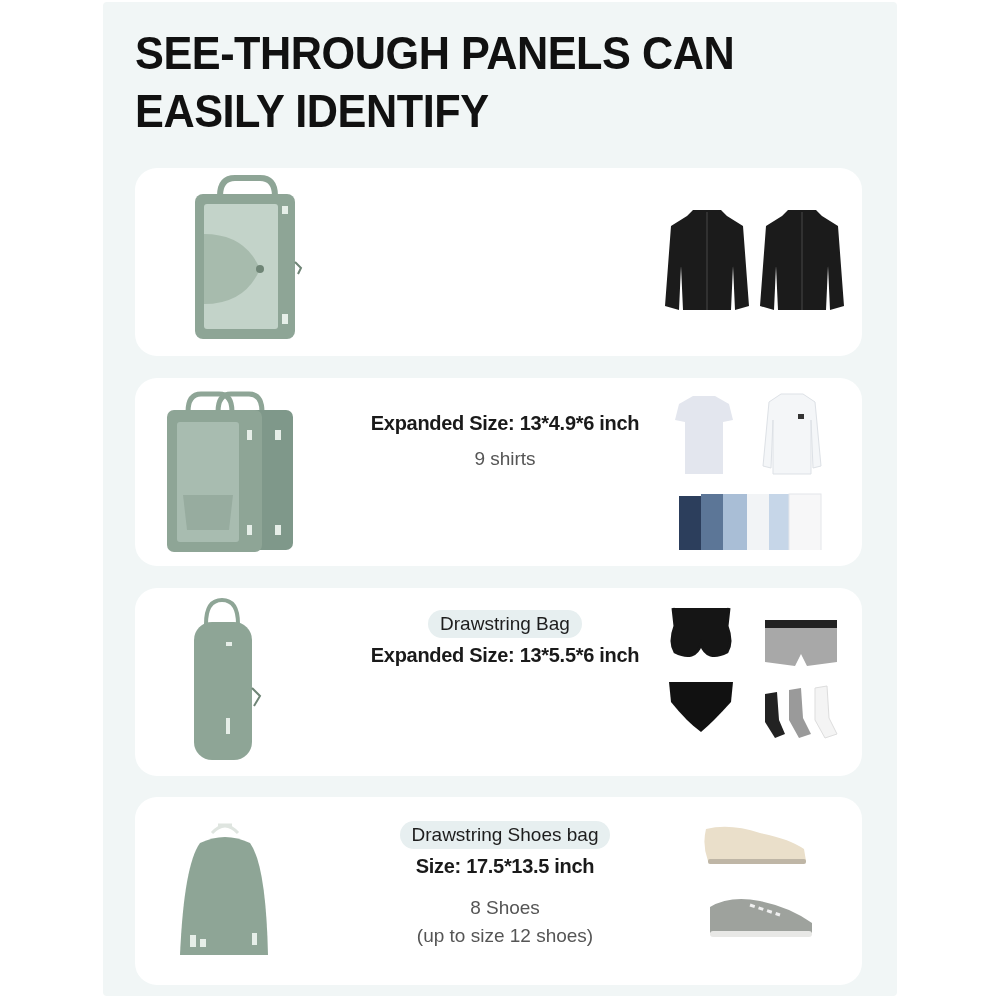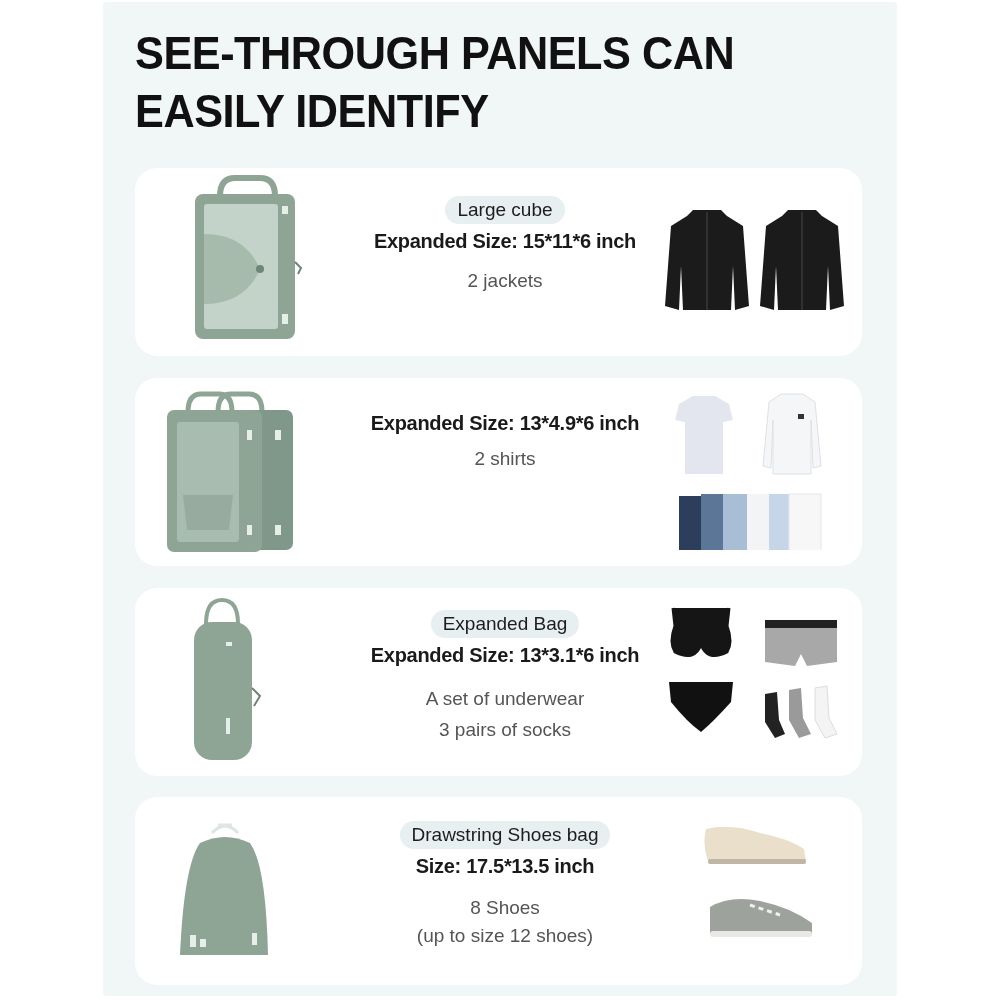--- a/index.html
+++ b/index.html
@@ -52,27 +52,20 @@
   <svg class="bag" style="left:55px;top:6px;" width="115" height="170" viewBox="0 0 115 170">
     <path d="M30 22 Q30 4 45 4 L70 4 Q85 4 85 22" fill="none" stroke="#8ea596" stroke-width="6"></path>
     <rect x="5" y="20" width="100" height="145" rx="8" fill="#8ea596"></rect>
     <rect x="14" y="30" width="74" height="125" rx="3" fill="#c3d3c9"></rect>
     <path d="M14 60 Q55 60 70 95 Q55 130 14 130 Z" fill="#a7bbad"></path>
     <circle cx="70" cy="95" r="4" fill="#6f8576"></circle>
     <rect x="92" y="32" width="6" height="8" fill="#e6eee8"></rect>
     <rect x="92" y="140" width="6" height="10" fill="#e6eee8"></rect>
     <path d="M105 88 l6 6 l-3 6" fill="none" stroke="#6f8576" stroke-width="2"></path>
   </svg>
-  <div class="text-col" style="padding-top:28px;box-sizing:border-box;">
-    <span class="pill">Large cube</span>
-    <div class="size">Expanded Size: 15*11*6 inch</div>
-    <div class="contents">
-      <div>2  jackets</div>
-    </div>
-  </div>
   <svg class="items" style="left:530px;top:38px;" width="185" height="110" viewBox="0 0 185 110">
     <g fill="#1b1b1b">
       <path d="M28 4 L56 4 L62 10 L78 20 L84 100 L70 104 L68 60 L66 104 L18 104 L16 60 L14 104 L0 100 L6 20 L22 10 Z"></path>
       <path d="M123 4 L151 4 L157 10 L173 20 L179 100 L165 104 L163 60 L161 104 L113 104 L111 60 L109 104 L95 100 L101 20 L117 10 Z"></path>
     </g>
     <path d="M42 6 L42 104 M137 6 L137 104" stroke="#3a3a3a" stroke-width="1.5"></path>
   </svg>
 </div>
 
 <div class="card" style="top:378px;">
@@ -84,21 +77,21 @@
     <rect x="14" y="32" width="62" height="120" rx="3" fill="#a8bcb0"></rect>
     <path d="M20 105 L70 105 L66 140 L24 140 Z" fill="#97ac9f"></path>
     <rect x="84" y="40" width="5" height="10" fill="#e6eee8"></rect>
     <rect x="112" y="40" width="6" height="10" fill="#e6eee8"></rect>
     <rect x="84" y="135" width="5" height="10" fill="#e6eee8"></rect>
     <rect x="112" y="135" width="6" height="10" fill="#e6eee8"></rect>
   </svg>
   <div class="text-col" style="padding-top:28px;box-sizing:border-box;">
     <div class="size">Expanded Size: 13*4.9*6 inch</div>
     <div class="contents" style="margin-top:10px;">
-      <div>2  shirts</div>
+      <div>9  shirts</div>
     </div>
   </div>
   <svg class="items" style="left:540px;top:12px;" width="165" height="160" viewBox="0 0 165 160">
     <path d="M18 6 L40 6 L54 14 L58 30 L48 32 L48 84 L10 84 L10 32 L0 30 L4 14 Z" fill="#e3e6ee"></path>
     <path d="M106 4 L128 4 L140 12 L146 76 L138 78 L136 30 L136 84 L98 84 L98 30 L96 78 L88 76 L94 12 Z" fill="#f4f6f8" stroke="#dde1e6"></path>
     <rect x="123" y="24" width="6" height="5" fill="#333"></rect>
     <rect x="4" y="106" width="26" height="58" fill="#2c3e5c"></rect>
     <rect x="26" y="104" width="26" height="58" fill="#5c7697"></rect>
     <rect x="48" y="104" width="26" height="58" fill="#a9bed6"></rect>
     <rect x="72" y="104" width="26" height="58" fill="#f2f4f6"></rect>
@@ -109,26 +102,22 @@
 
 <div class="card" style="top:588px;">
   <svg class="bag" style="left:45px;top:10px;" width="90" height="165" viewBox="0 0 90 165">
     <path d="M26 26 Q26 2 42 2 Q58 2 58 26" fill="none" stroke="#8ea596" stroke-width="4"></path>
     <rect x="14" y="24" width="58" height="138" rx="18" fill="#8ea596"></rect>
     <rect x="46" y="44" width="6" height="4" fill="#e6eee8"></rect>
     <rect x="46" y="120" width="4" height="16" fill="#e6eee8"></rect>
     <path d="M72 90 l8 8 l-6 10" fill="none" stroke="#6f8576" stroke-width="2"></path>
   </svg>
   <div class="text-col" style="padding-top:22px;box-sizing:border-box;">
-    <span class="pill">Expanded Bag</span>
-    <div class="size">Expanded Size: 13*3.1*6 inch</div>
-    <div class="contents" style="margin-top:16px;line-height:31px;">
-      <div>A set of underwear</div>
-      <div>3 pairs of socks</div>
-    </div>
+    <span class="pill">Drawstring Bag</span>
+    <div class="size">Expanded Size: 13*5.5*6 inch</div>
   </div>
   <svg class="items" style="left:530px;top:14px;" width="185" height="150" viewBox="0 0 185 150">
     <path d="M8 6 L10 24 Q4 40 10 50 Q30 60 36 42 Q42 60 62 50 Q68 40 62 24 L64 6" fill="#151515" stroke="#151515" stroke-width="3"></path>
     <rect x="100" y="18" width="72" height="8" fill="#222"></rect>
     <path d="M100 26 L172 26 L172 60 L142 64 L136 52 L130 64 L100 60 Z" fill="#a8a8a8"></path>
     <path d="M4 80 L68 80 L66 100 Q48 120 36 130 Q22 120 6 100 Z" fill="#111"></path>
     <path d="M100 92 L112 90 L114 118 L120 132 L110 136 L100 120 Z" fill="#222"></path>
     <path d="M124 88 L136 86 L138 116 L146 132 L134 136 L124 118 Z" fill="#9a9a9a"></path>
     <path d="M150 86 L162 84 L164 116 L172 132 L160 136 L150 118 Z" fill="#f4f4f4" stroke="#ddd"></path>
   </svg>

